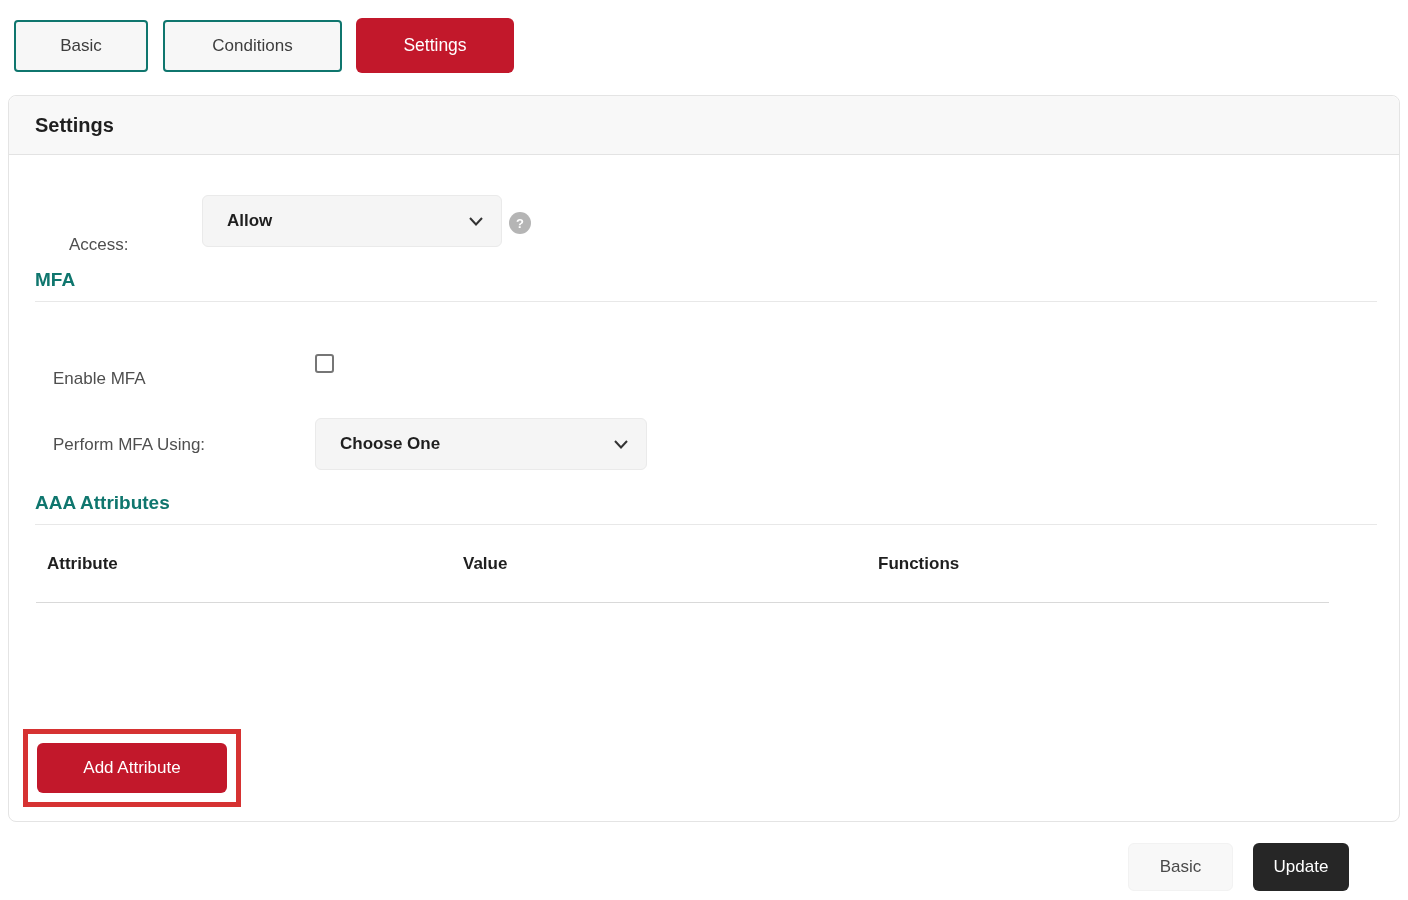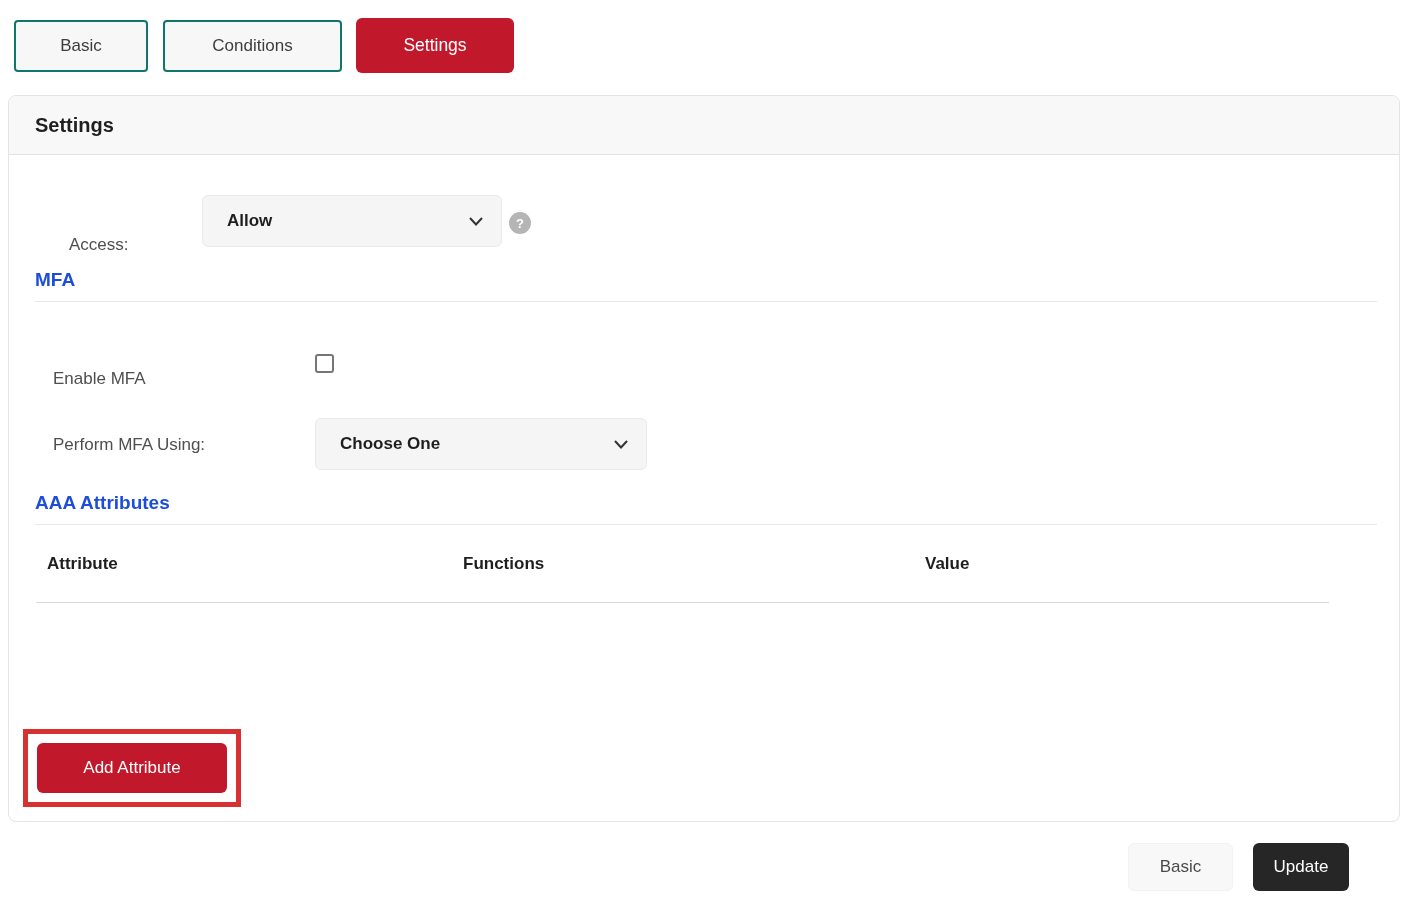--- a/index.html
+++ b/index.html
@@ -81,21 +81,21 @@
     border-radius: 50%;
     color: #ffffff;
     font-size: 13px; font-weight: bold;
     display: flex; align-items: center; justify-content: center;
     cursor: pointer;
   }
 
   .section-heading {
     position: absolute;
     left: 26px;
-    font-size: 19px; font-weight: bold; color: #1d4ed8;
+    font-size: 19px; font-weight: bold; color: #0f766e;
   }
   .divider {
     position: absolute;
     left: 26px; width: 1342px; height: 1px;
     background: #e8e8e8;
   }
 
   .checkbox {
     position: absolute;
     left: 306px; top: 258px;
@@ -201,22 +201,22 @@
     <svg class="chev" viewBox="0 0 14 9">
       <polyline points="1,1 7,7.5 13,1" fill="none" stroke="#333333" stroke-width="2"></polyline>
     </svg>
   </div>
 
   <div class="section-heading" style="top:396px;">AAA Attributes</div>
   <div class="divider" style="top:428px;"></div>
 
   <div class="attr-table">
     <span class="col c1">Attribute</span>
+    <span class="col c2">Value</span>
     <span class="col c3">Functions</span>
-    <span class="col c2">Value</span>
   </div>
 
   <div class="highlight-box">
     <button class="add-attr-btn">Add Attribute</button>
   </div>
 
 </div>
 
 <button class="footer-btn back-btn">Basic</button>
 <button class="footer-btn update-btn">Update</button>

